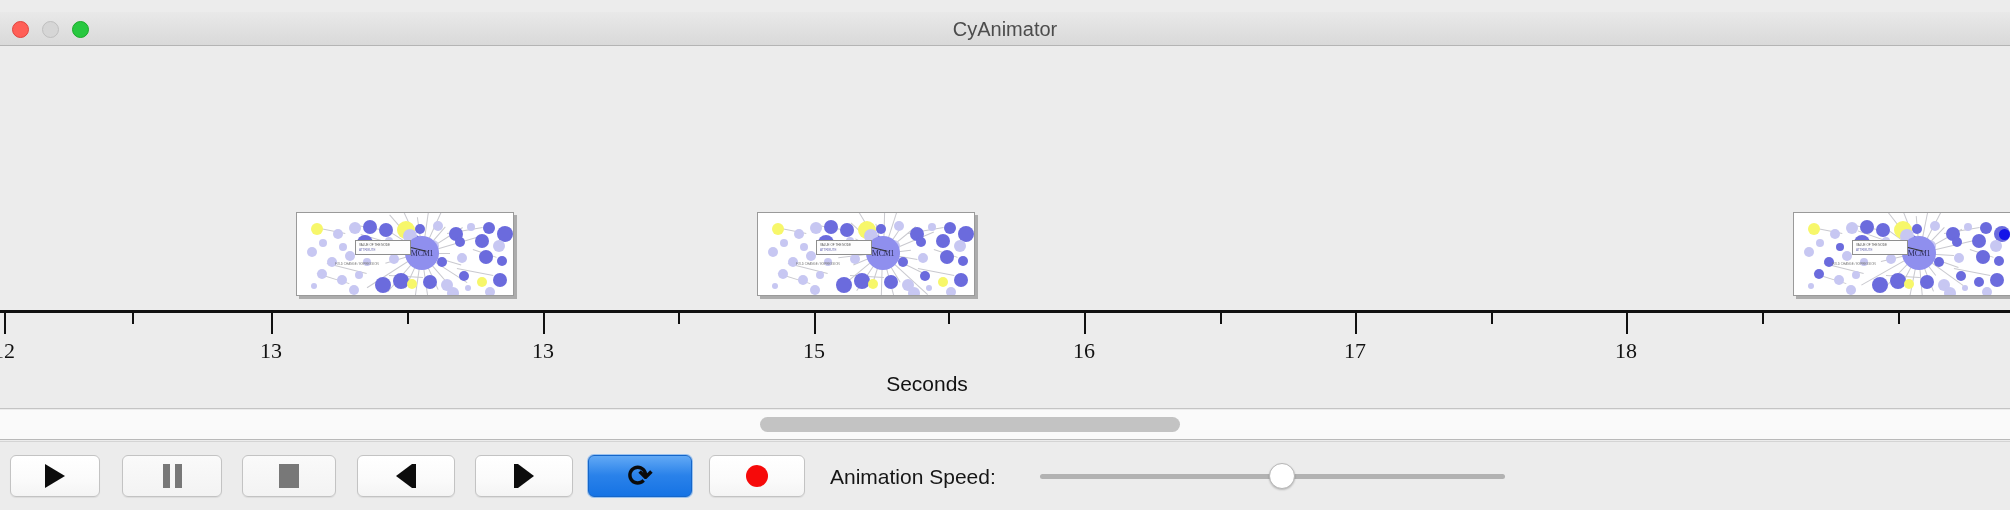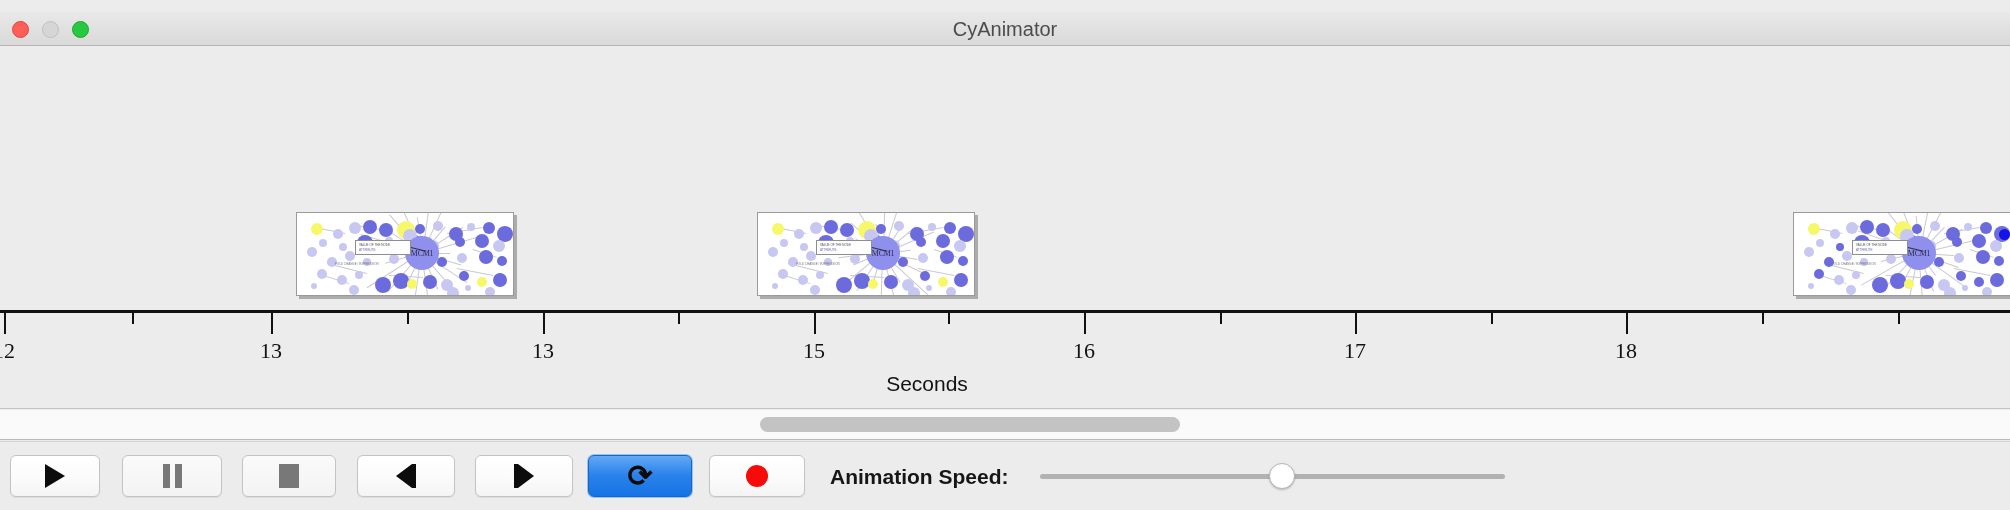--- a/index.html
+++ b/index.html
@@ -312,21 +312,20 @@
   .ico-next b { width: 4px; height: 24px; background: #0c0c0c; display: block; }
   .ico-loop { font-size: 30px; line-height: 30px; color: #0a0a0a; font-weight: bold; }
   .ico-record { width: 22px; height: 22px; border-radius: 50%; background: #f60a0a; }
 
   .speed-label {
     position: absolute;
     top: 23px;
     font-size: 21px;
     color: #161616;
     white-space: nowrap;
-    font-weight: bold;
   }
   .slider {
     position: absolute;
     top: 32px;
     height: 5px;
     background: #b2b2b2;
     border-radius: 3px;
     cursor: pointer;
   }
   .slider-thumb {

